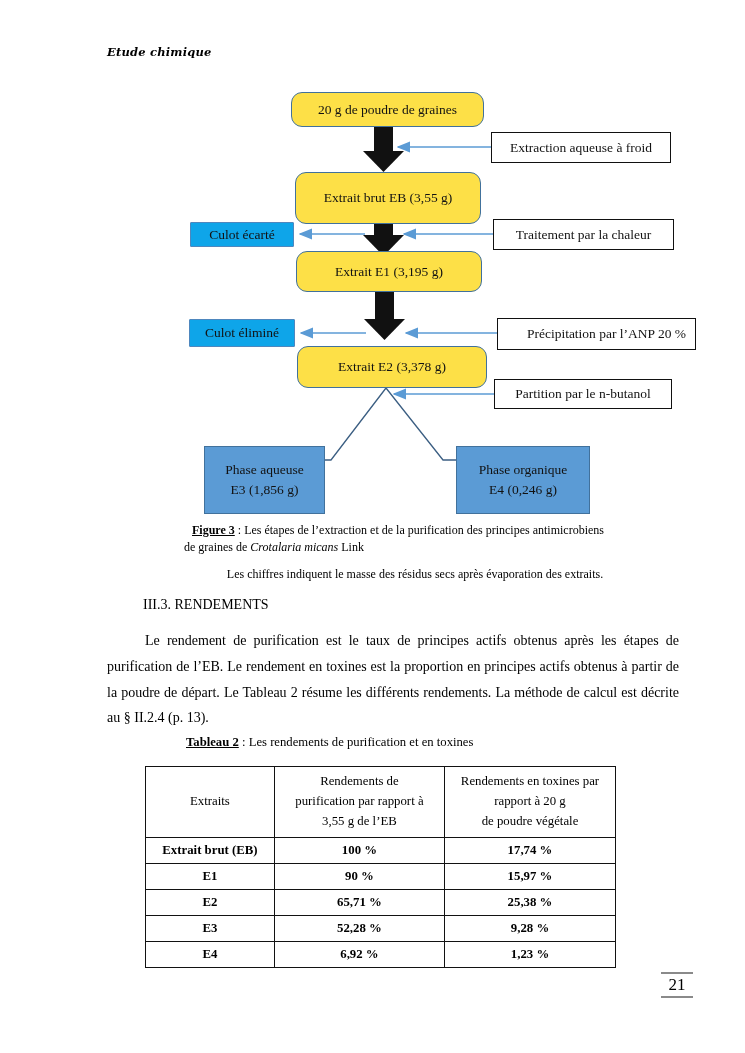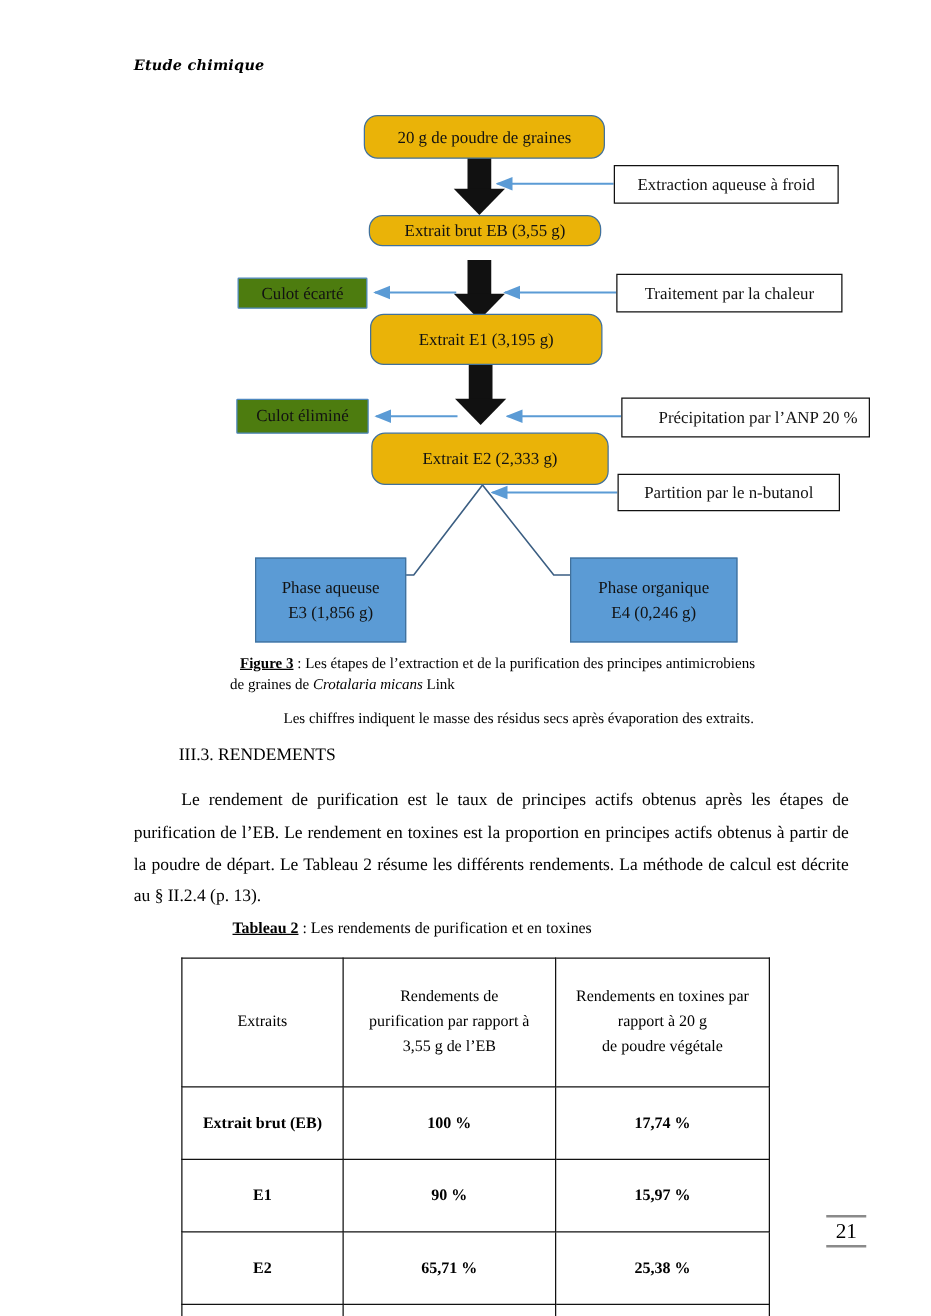--- a/index.html
+++ b/index.html
@@ -53,33 +53,33 @@
     align-items: center;
     justify-content: center;
     text-align: center;
     font-size: 13.5px;
     line-height: 1.45;
     color: #121212;
   }
 
   
   .node.process {
-    background: #eab308;
+    background: #fde047;
     border: 1px solid #41719C;
     border-radius: 11px;
   }
   
   .node.phase {
     background: #5B9BD5;
     border: 1px solid #41719C;
     border-radius: 0;
   }
   
   .node.residue {
-    background: #4d7c0f;
+    background: #0ea5e9;
     border: 1px solid #4E87BE;
     border-radius: 1px;
     font-size: 13.5px;
   }
   
   .node.callout {
     background: #ffffff;
     border: 1.4px solid #111111;
     border-radius: 0;
     font-size: 13.5px;
@@ -136,21 +136,21 @@
     width: 471px;
     border-collapse: collapse;
     font-size: 12.8px;
   }
   .tbl td, .tbl th {
     border: 1px solid #121212;
     text-align: center;
     vertical-align: middle;
     font-weight: normal;
     line-height: 1.55;
-    padding: 18px 4px;
+    padding: 2px 4px;
   }
   .tbl thead td { height: 66px; }
   .tbl tbody td { height: 21px; font-weight: bold; }
   .tbl .c0 { width: 128px; }
   .tbl .c1 { width: 171px; }
   .tbl .c2 { width: 172px; }
 
   
   .page-num {
     position: absolute;
@@ -202,30 +202,30 @@
     <g stroke="#3B5E82" stroke-width="1.3" fill="none">
       <path d="M386,388 L331,460 L324,460"></path>
       <path d="M386,388 L443,460 L456,460"></path>
     </g>
   </svg>
 
   <div class="node process" style="left:291px; top:92px; width:193px; height:35px;">
     <span>20 g de poudre de graines</span>
   </div>
 
-  <div class="node process" style="left:295px; top:172px; width:186px; height:25px;">
+  <div class="node process" style="left:295px; top:172px; width:186px; height:52px;">
     <span>Extrait brut EB (3,55 g)</span>
   </div>
 
   <div class="node process" style="left:296px; top:251px; width:186px; height:41px;">
     <span>Extrait E1 (3,195 g)</span>
   </div>
 
   <div class="node process" style="left:297px; top:346px; width:190px; height:42px;">
-    <span>Extrait E2 (2,333 g)</span>
+    <span>Extrait E2 (3,378 g)</span>
   </div>
 
   <div class="node phase" style="left:204px; top:446px; width:121px; height:68px;">
     <span class="line2">Phase aqueuse</span>
     <span class="line2">E3 (1,856 g)</span>
   </div>
 
   <div class="node phase" style="left:456px; top:446px; width:134px; height:68px;">
     <span class="line2">Phase organique</span>
     <span class="line2">E4 (0,246 g)</span>

